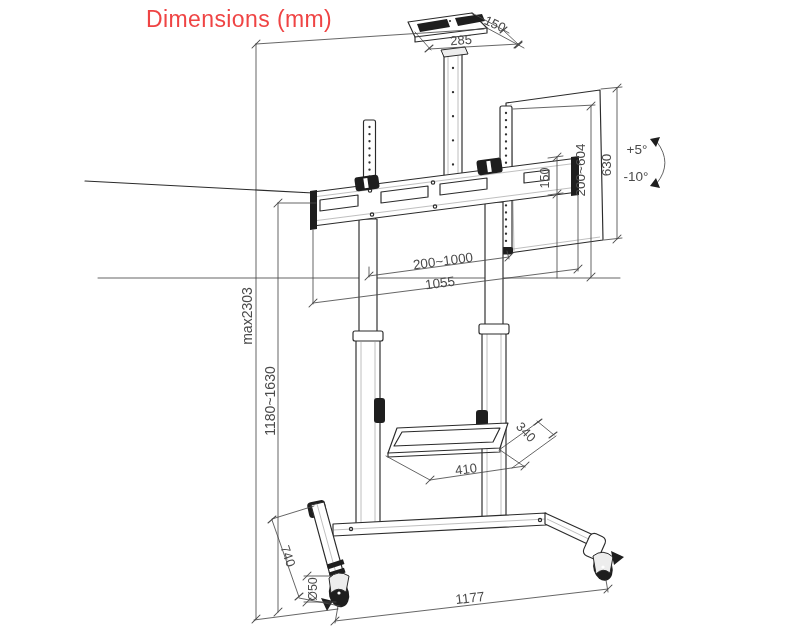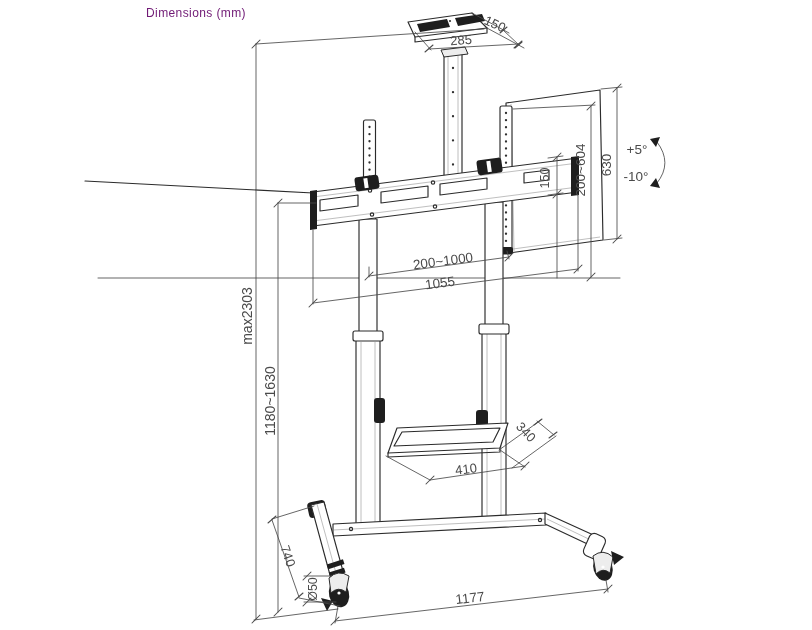--- a/index.html
+++ b/index.html
@@ -1,19 +1,19 @@
 <!DOCTYPE html>
 <html><head>
 <meta charset="utf-8">
 <style>
   html,body{margin:0;padding:0;background:#fff;}
   #stage{position:relative;width:812px;height:630px;background:#fff;overflow:hidden;
          font-family:"Liberation Sans",sans-serif;}
-  #title{position:absolute;left:146px;top:6px;font-size:12px;font-weight:500;
-         color:#701a75;letter-spacing:.4px;}
+  #title{position:absolute;left:146px;top:6px;font-size:23px;font-weight:500;
+         color:#ef4444;letter-spacing:.4px;}
   svg{position:absolute;left:0;top:0;}
   .o{stroke:#2b2b2b;stroke-width:1.15;fill:none;stroke-linejoin:round;stroke-linecap:round;}
   .f{fill:#ffffff;stroke:#2b2b2b;stroke-width:1.15;stroke-linejoin:round;}
   .lt{fill:#ededed;stroke:#2b2b2b;stroke-width:1;stroke-linejoin:round;}
   .i{stroke:#8a8a8a;stroke-width:.55;fill:none;}
   .d{stroke:#4a4a4a;stroke-width:.85;fill:none;stroke-linecap:round;}
   .t{stroke:#4a4a4a;stroke-width:1.05;stroke-linecap:round;}
   .dk{fill:#1e1e1e;stroke:none;}
   .hole{stroke:#2f2f2f;stroke-width:2.3;stroke-linecap:round;fill:none;}
   .dim{font-size:13.5px;fill:#4a4a4a;text-anchor:middle;dominant-baseline:central;}

